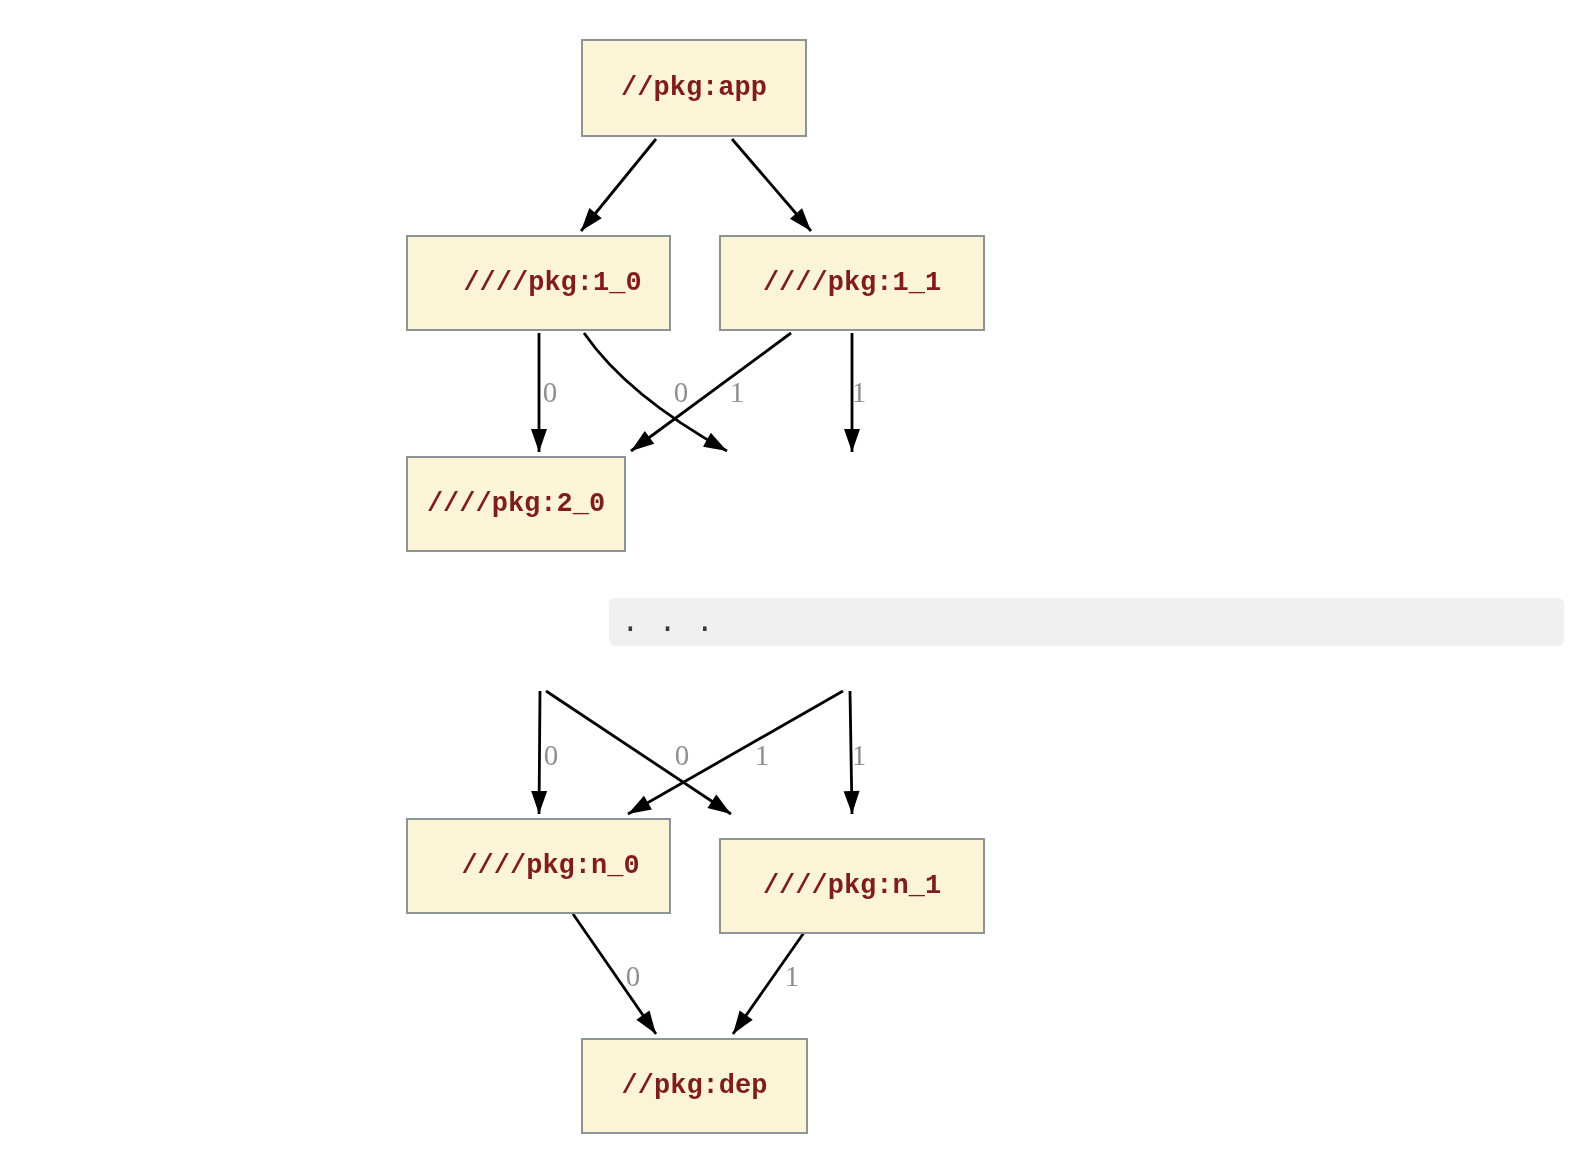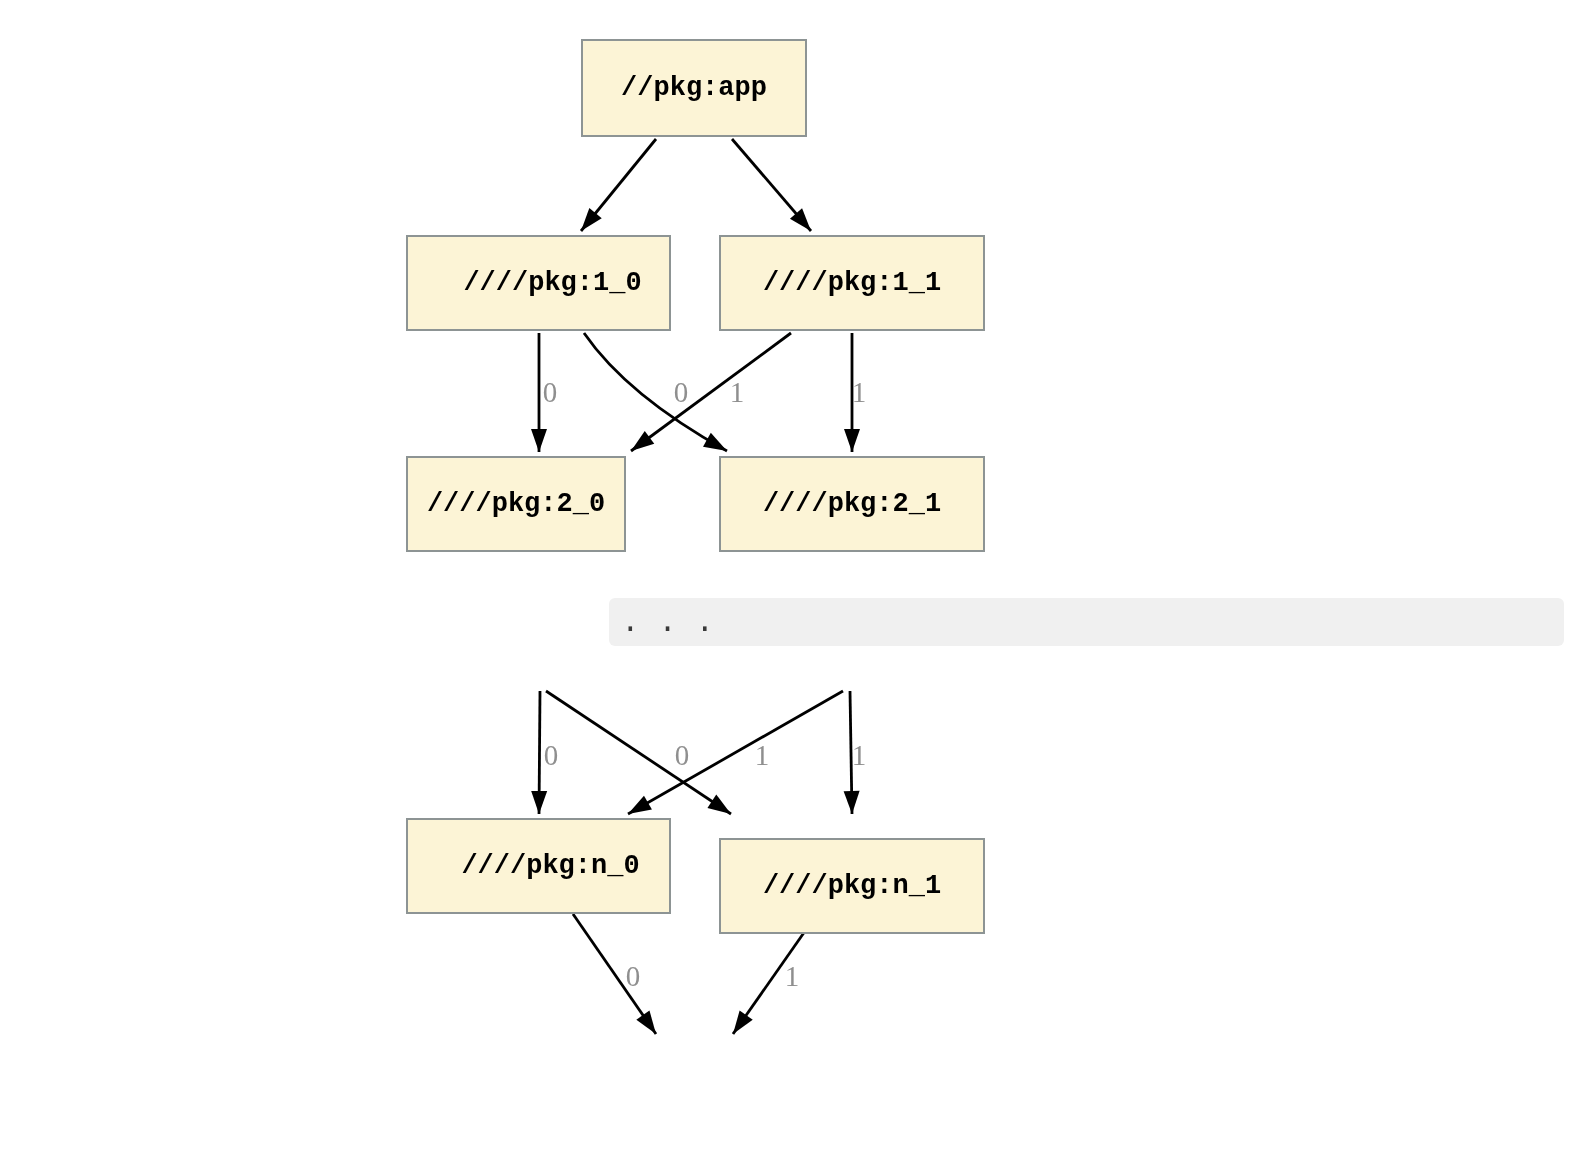--- a/index.html
+++ b/index.html
@@ -21,21 +21,21 @@
     position: absolute;
     box-sizing: border-box;
     background: #FCF4D6;
     border: 2px solid #8D9494;
     display: flex;
     align-items: center;
     justify-content: center;
     font-family: "Liberation Mono", "DejaVu Sans Mono", monospace;
     font-weight: bold;
     font-size: 27px;
-    color: #000000;
+    color: #7f1d1d;
     z-index: 2;
     white-space: pre;
   }
   .node-app  { left: 581px; top: 39px;  width: 226px; height: 98px; }
   .node-1_0  { left: 406px; top: 235px; width: 265px; height: 96px; padding-left: 28px; }
   .node-1_1  { left: 719px; top: 235px; width: 266px; height: 96px; }
   .node-2_0  { left: 406px; top: 456px; width: 220px; height: 96px; }
   .node-2_1  { left: 719px; top: 456px; width: 266px; height: 96px; }
   .node-n_0  { left: 406px; top: 818px; width: 265px; height: 96px; padding-left: 24px; }
   .node-n_1  { left: 719px; top: 818px; width: 266px; height: 96px; margin-top: 20px; }
@@ -105,23 +105,23 @@
     <path class="edge-path" d="M843,691 L628,814" marker-end="url(#arrow)"></path>
     <path class="edge-path" d="M850,691 L852,814" marker-end="url(#arrow)"></path>
     <path class="edge-path" d="M573,914 L656,1034" marker-end="url(#arrow)"></path>
     <path class="edge-path" d="M817,914 L733,1034" marker-end="url(#arrow)"></path>
   </svg>
 
   <div class="node node-app">//pkg:app</div>
   <div class="node node-1_0">////pkg:1_0</div>
   <div class="node node-1_1">////pkg:1_1</div>
   <div class="node node-2_0">////pkg:2_0</div>
-  <div class="node node-2_1">////pkg:2_1</div>
   <div class="node node-n_0">////pkg:n_0</div>
   <div class="node node-n_1">////pkg:n_1</div>
+  <div class="node node-dep">//pkg:dep</div>
 
   <span class="edge-label el-r1a">0</span>
   <span class="edge-label el-r1b">0</span>
   <span class="edge-label el-r1c">1</span>
   <span class="edge-label el-r1d">1</span>
   <span class="edge-label el-r2a">0</span>
   <span class="edge-label el-r2b">0</span>
   <span class="edge-label el-r2c">1</span>
   <span class="edge-label el-r2d">1</span>
   <span class="edge-label el-r3a">0</span>

